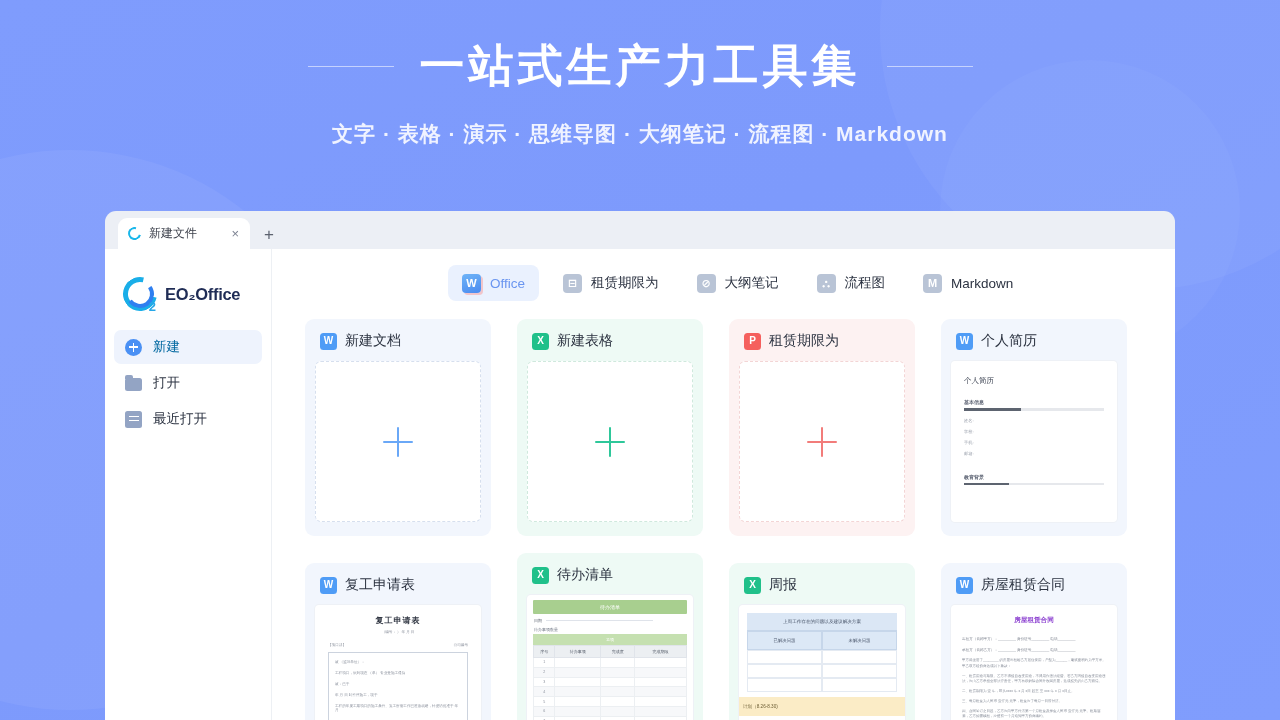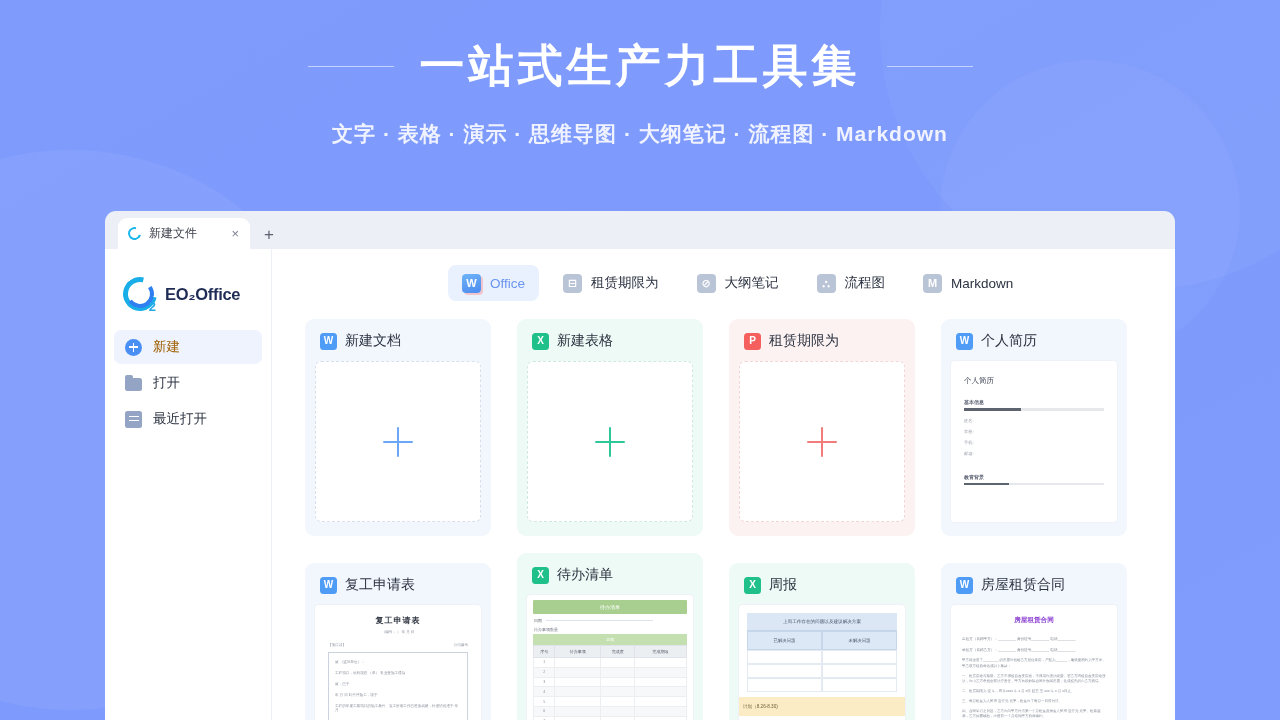--- a/index.html
+++ b/index.html
@@ -131,21 +131,21 @@
     letter-spacing: -0.3px;
   }
   .nav { padding: 8px 9px 0 9px; }
   .nav-item {
     display: flex; align-items: center; gap: 11px;
     height: 34px; padding: 0 11px;
     border-radius: 7px;
     font-size: 13.5px; color: #2c3342;
     margin-bottom: 2px;
   }
-  .nav-item.active { background: #eef3fd; color: #a16207; }
+  .nav-item.active { background: #eef3fd; color: #0369a1; }
   .nav-ic { width: 17px; height: 17px; flex: 0 0 17px; position: relative; }
   .ic-plus-circle {
     border-radius: 50%; background: #4a90f4;
   }
   .ic-plus-circle::before, .ic-plus-circle::after {
     content:''; position: absolute; background: #fff;
   }
   .ic-plus-circle::before { left: 4px; right: 4px; top: 7.7px; height: 1.8px; }
   .ic-plus-circle::after { top: 4px; bottom: 4px; left: 7.7px; width: 1.8px; }
   .ic-folder {

